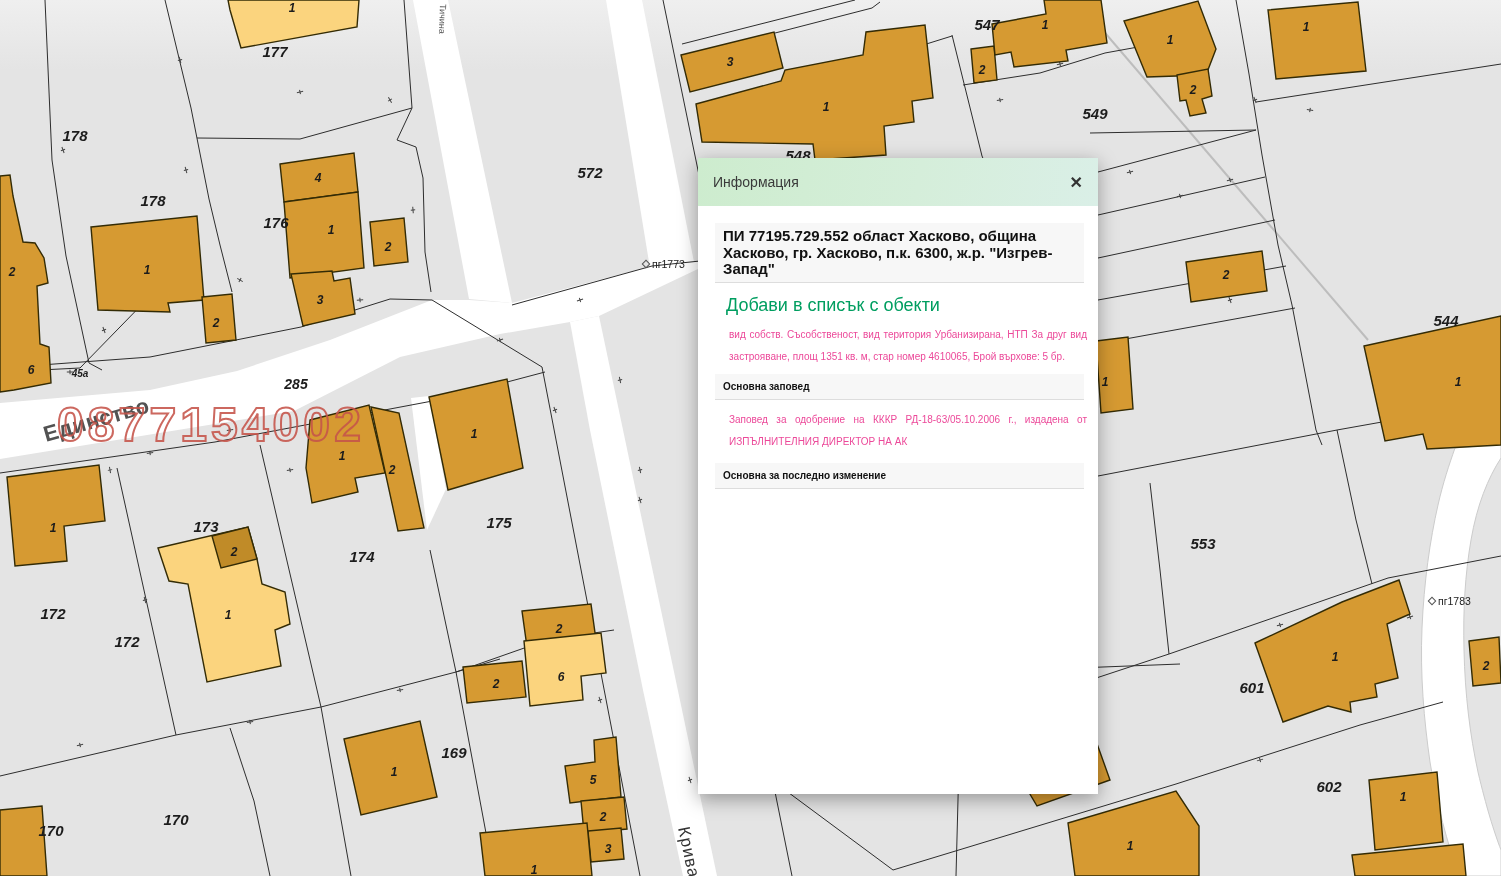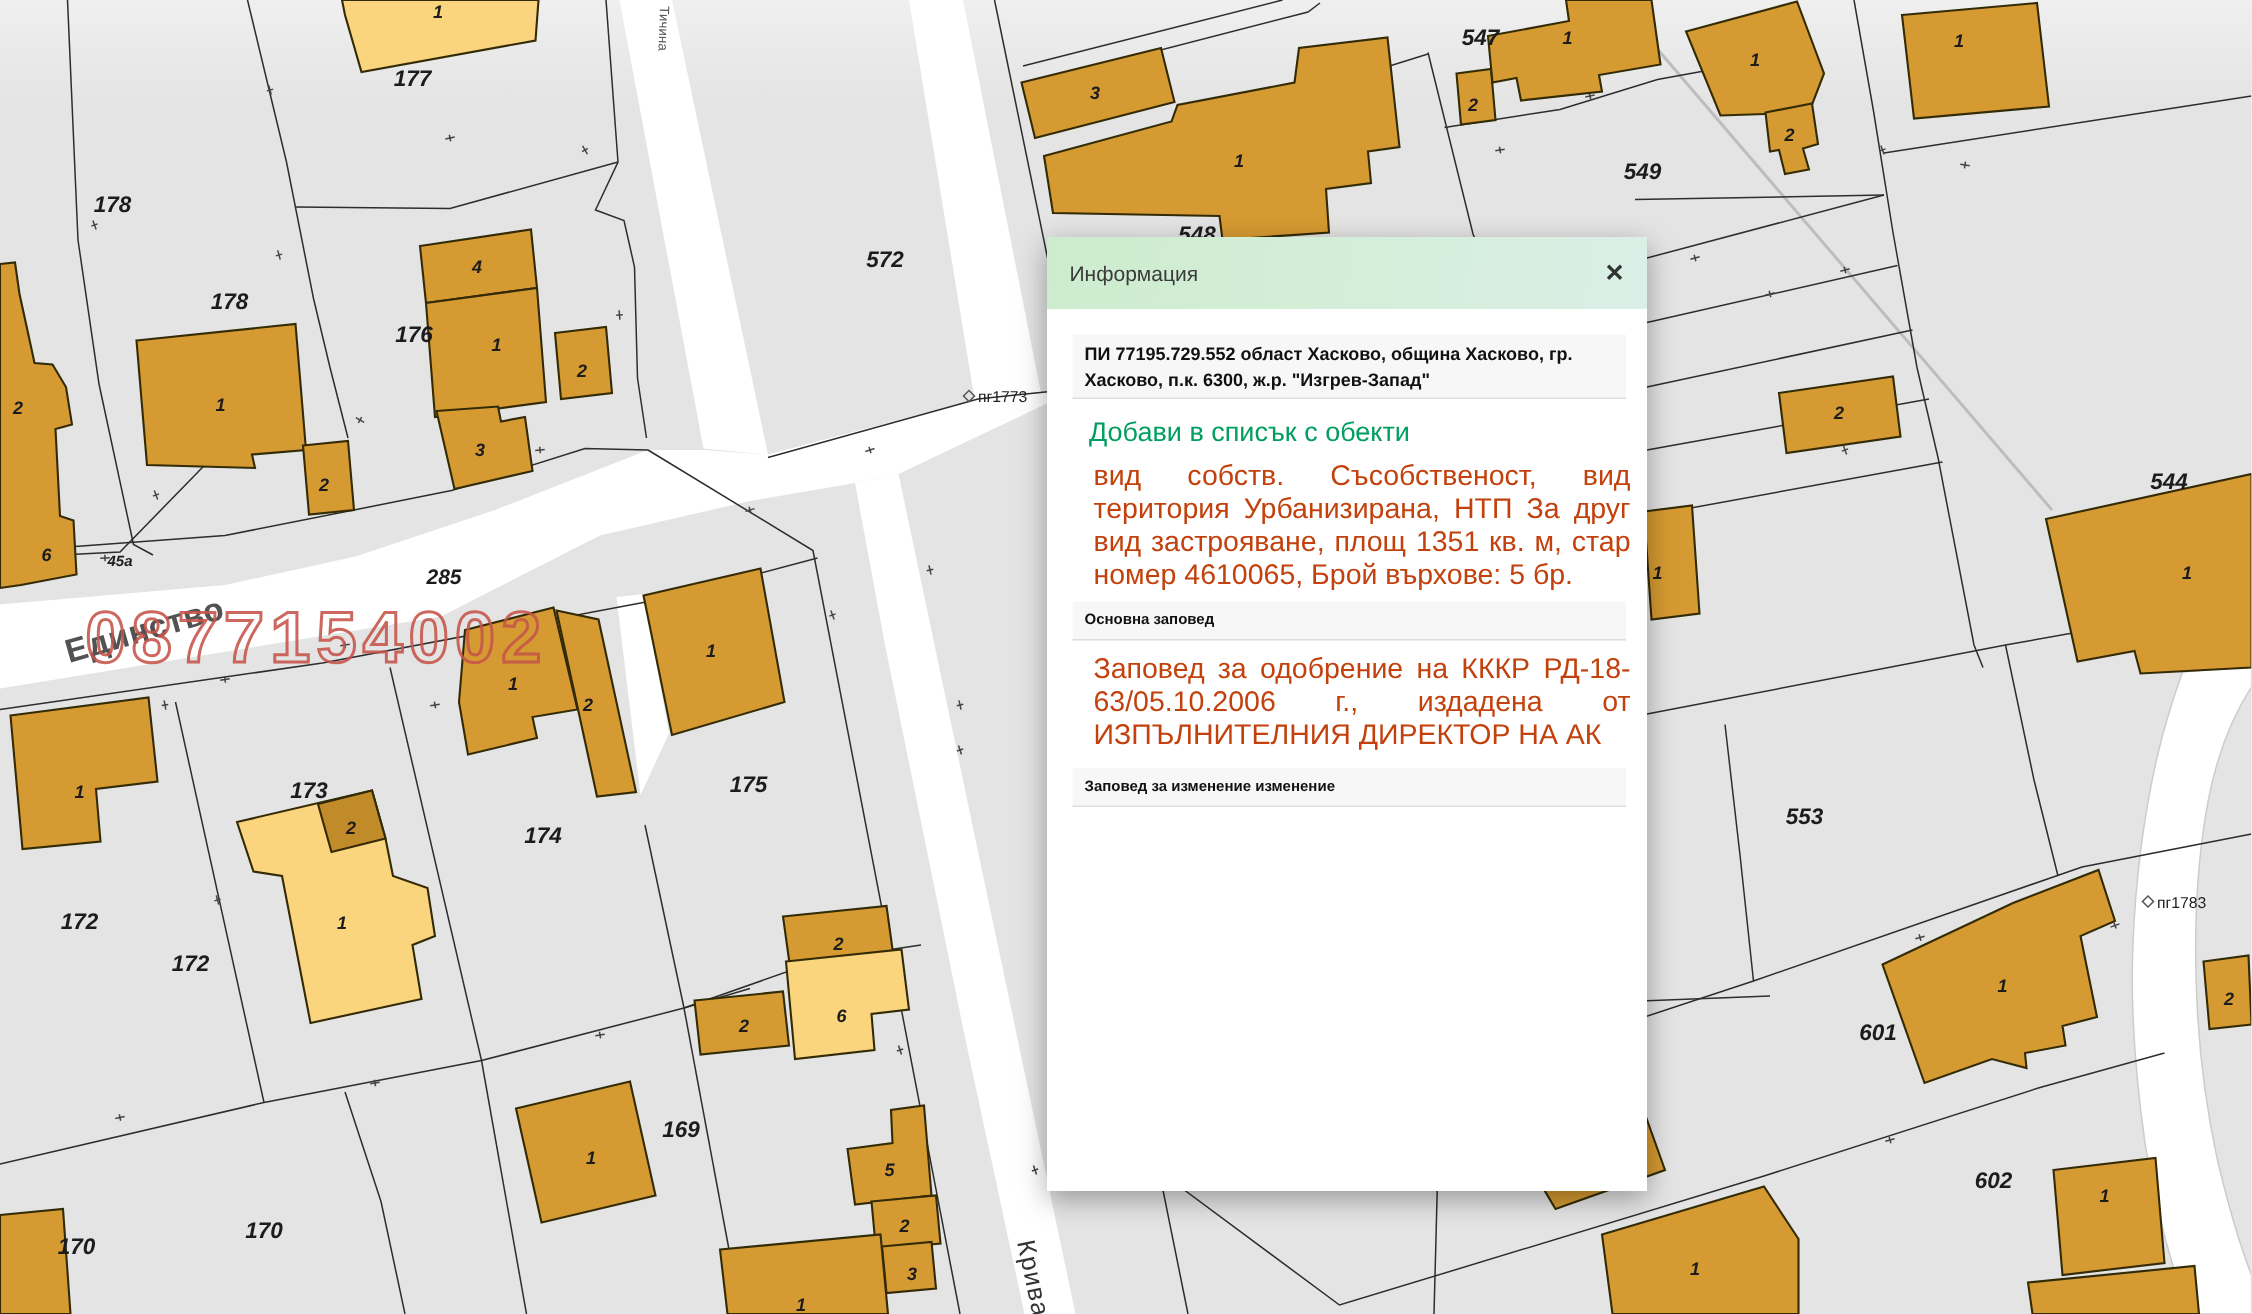--- a/index.html
+++ b/index.html
@@ -5,24 +5,24 @@
  font-family:"Liberation Sans",sans-serif;}
 #stage>svg{position:absolute;left:0;top:0;}
 .popup{position:absolute;left:698px;top:158px;width:400px;height:636px;background:#fff;
  box-shadow:0 5px 18px rgba(0,0,0,.35);}
 .ph{height:48px;background:linear-gradient(100deg,#cdecce 0%,#d5eeda 55%,#daefe7 100%);
  display:flex;align-items:center;padding:0 15px;font-size:14px;color:#3a3a3a;}
 .ph .x{margin-left:auto;font-size:16px;color:#333;font-weight:bold;}
 .pb{color:#222;}
 .box{margin:10px 14px 0 17px;background:#f7f7f7;border-bottom:1px solid #ddd;padding:4px 8px;
  font-weight:bold;font-size:10px;line-height:17px;color:#111;}
-.b1{margin-top:17px;line-height:16.5px;font-size:12px;padding:5px 8px 4px;}
+.b1{margin-top:17px;line-height:16.5px;font-size:15px;padding:5px 8px 4px;}
 .mt6{margin-top:6px;}
 .link{margin:14px 14px 0 28px;color:#009e60;font-size:18px;line-height:16px;}
-.para{margin:9px 11px 0 31px;font-size:19px;line-height:22px;text-align:justify;color:#c2410c;}
+.para{margin:9px 11px 0 31px;font-size:10px;line-height:22px;text-align:justify;color:#ec4899;}
 .p1{margin-top:11px;}
 .nw{white-space:nowrap;}
 </style></head>
 <body>
 <div id="stage">
 <svg width="1501" height="876" viewBox="0 0 1501 876">
 <defs>
         <linearGradient id="tg" x1="0" y1="0" x2="0" y2="1">
           <stop offset="0" stop-color="#efefef"></stop>
           <stop offset="1" stop-color="#e4e4e4"></stop>
@@ -386,16 +386,16 @@
  <div class="ph">
         <span>Информация</span>
         <span class="x">✕</span>
       </div>
  <div class="pb">
   <div class="box b1">ПИ 77195.729.552 област Хасково, община Хасково, гр. Хасково, п.к. 6300, ж.р. "Изгрев-Запад"</div>
   <div class="link">Добави в списък с обекти</div>
   <div class="para p1">вид собств. Съсобственост, вид територия Урбанизирана, НТП За друг вид застрояване, площ 1351 кв. м, стар номер 4610065, Брой върхове: 5 бр.</div>
   <div class="box b2 mt6">Основна заповед</div>
   <div class="para p2">Заповед за одобрение на КККР РД-18-63/05.10.2006 г., издадена от ИЗПЪЛНИТЕЛНИЯ ДИРЕКТОР НА АК</div>
-  <div class="box b2">Заповед за изменение изменение</div>
+  <div class="box b2">Основна за последно изменение</div>
  </div>
 </div>
 
 </div>
 </body></html>

